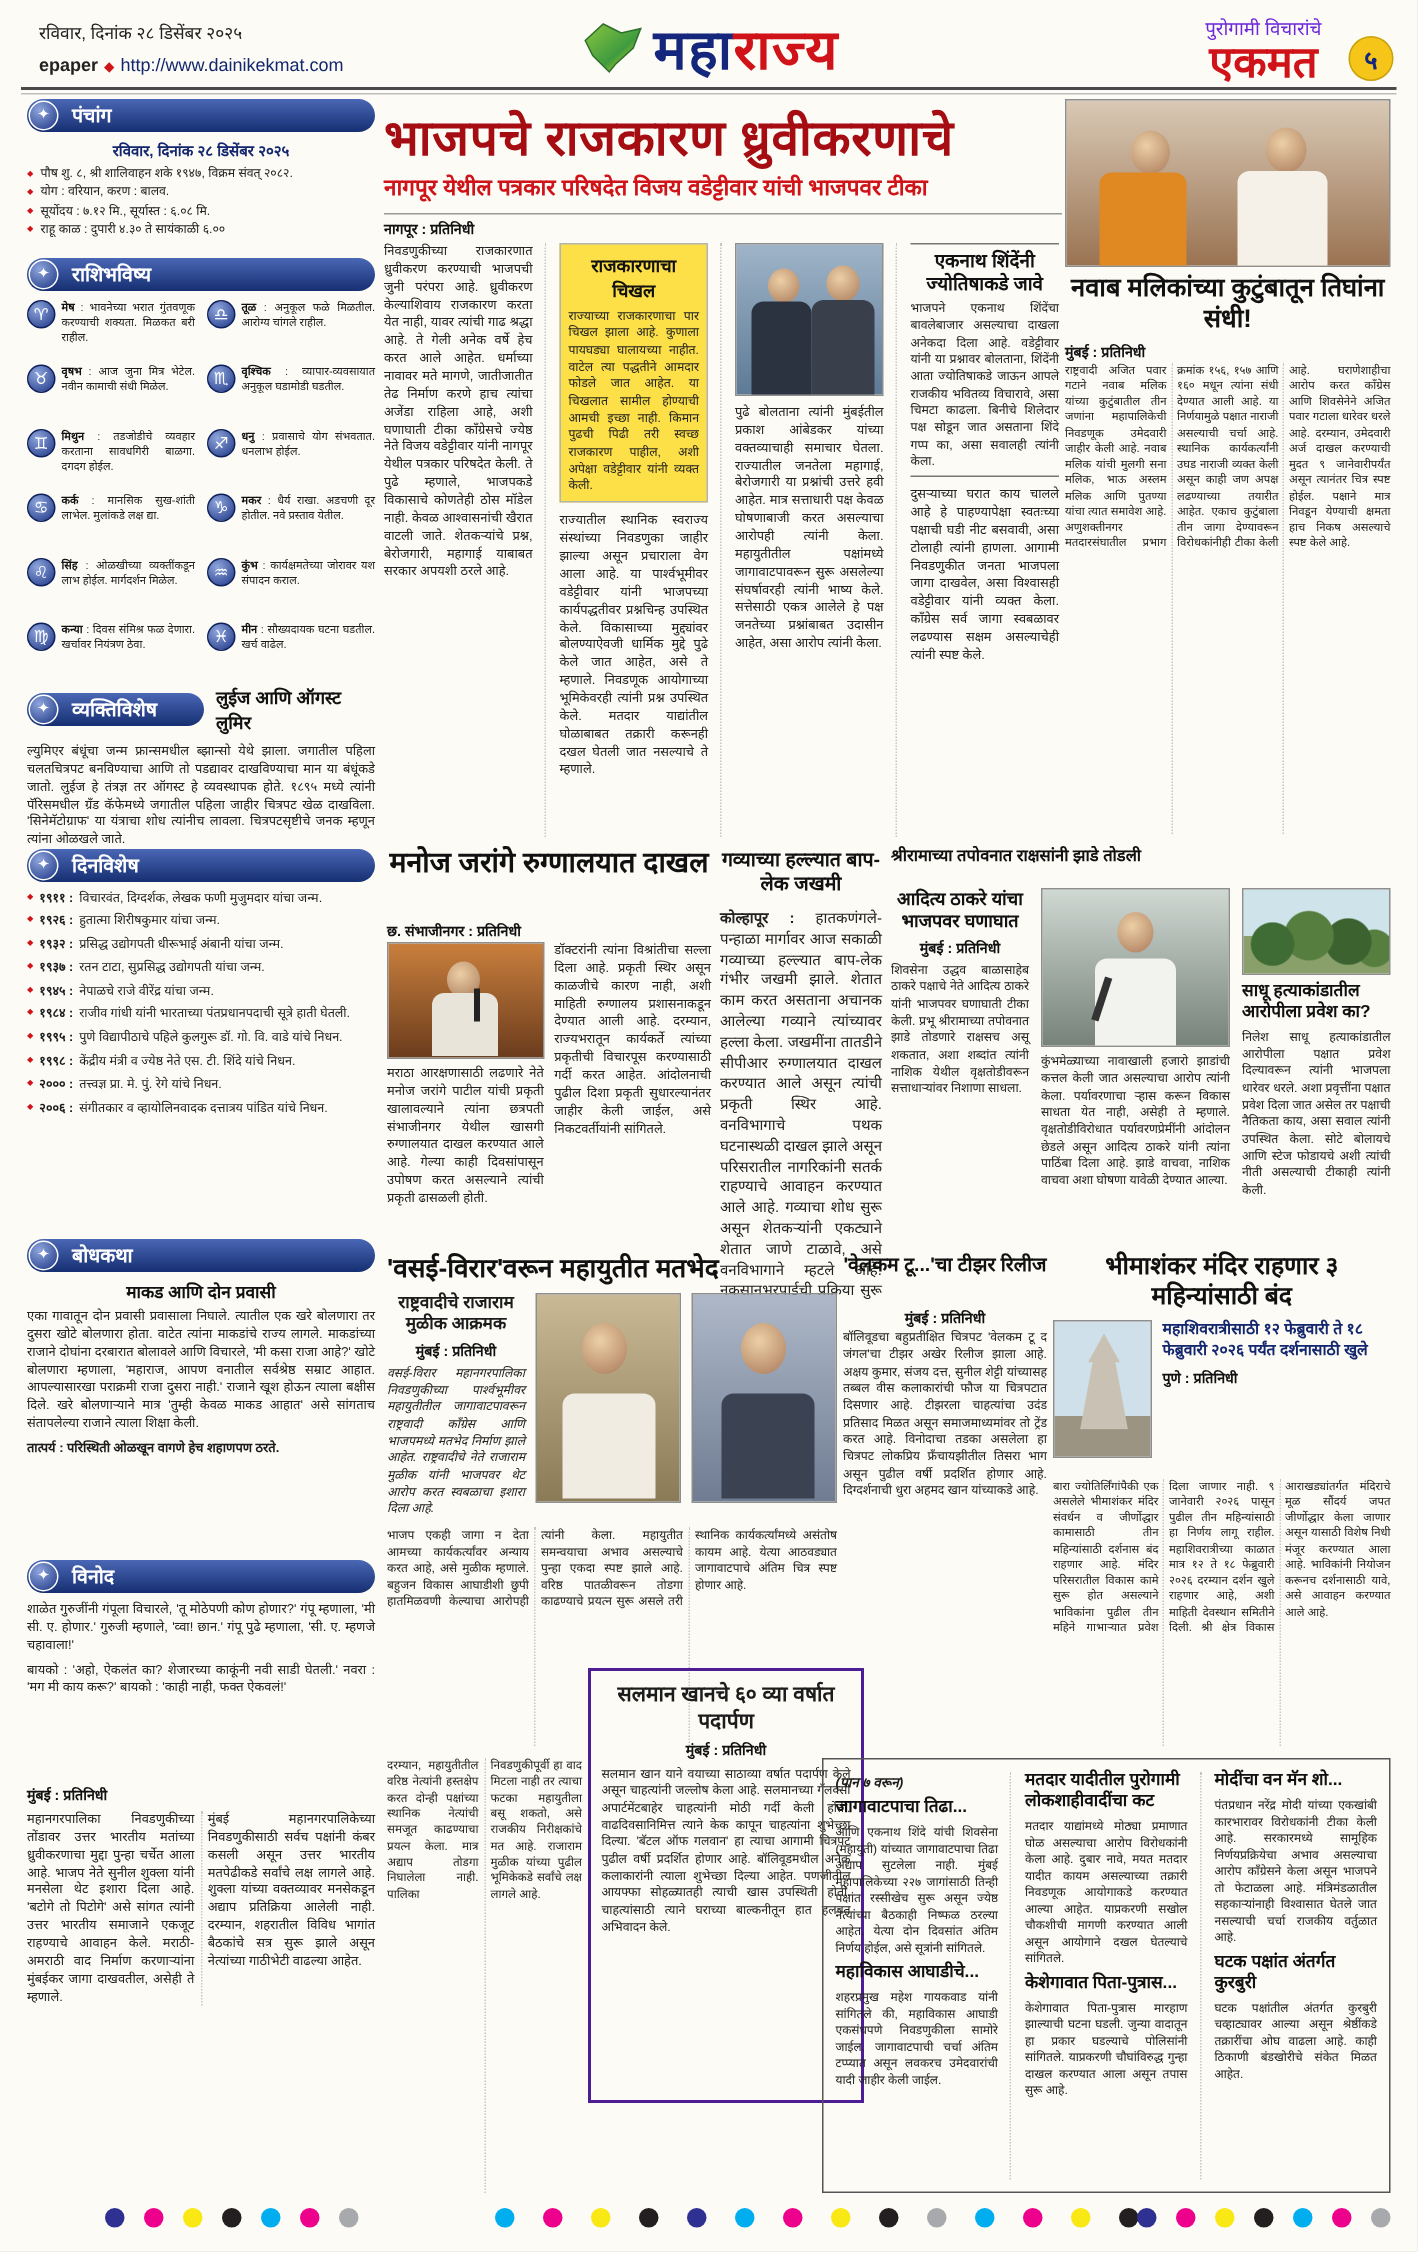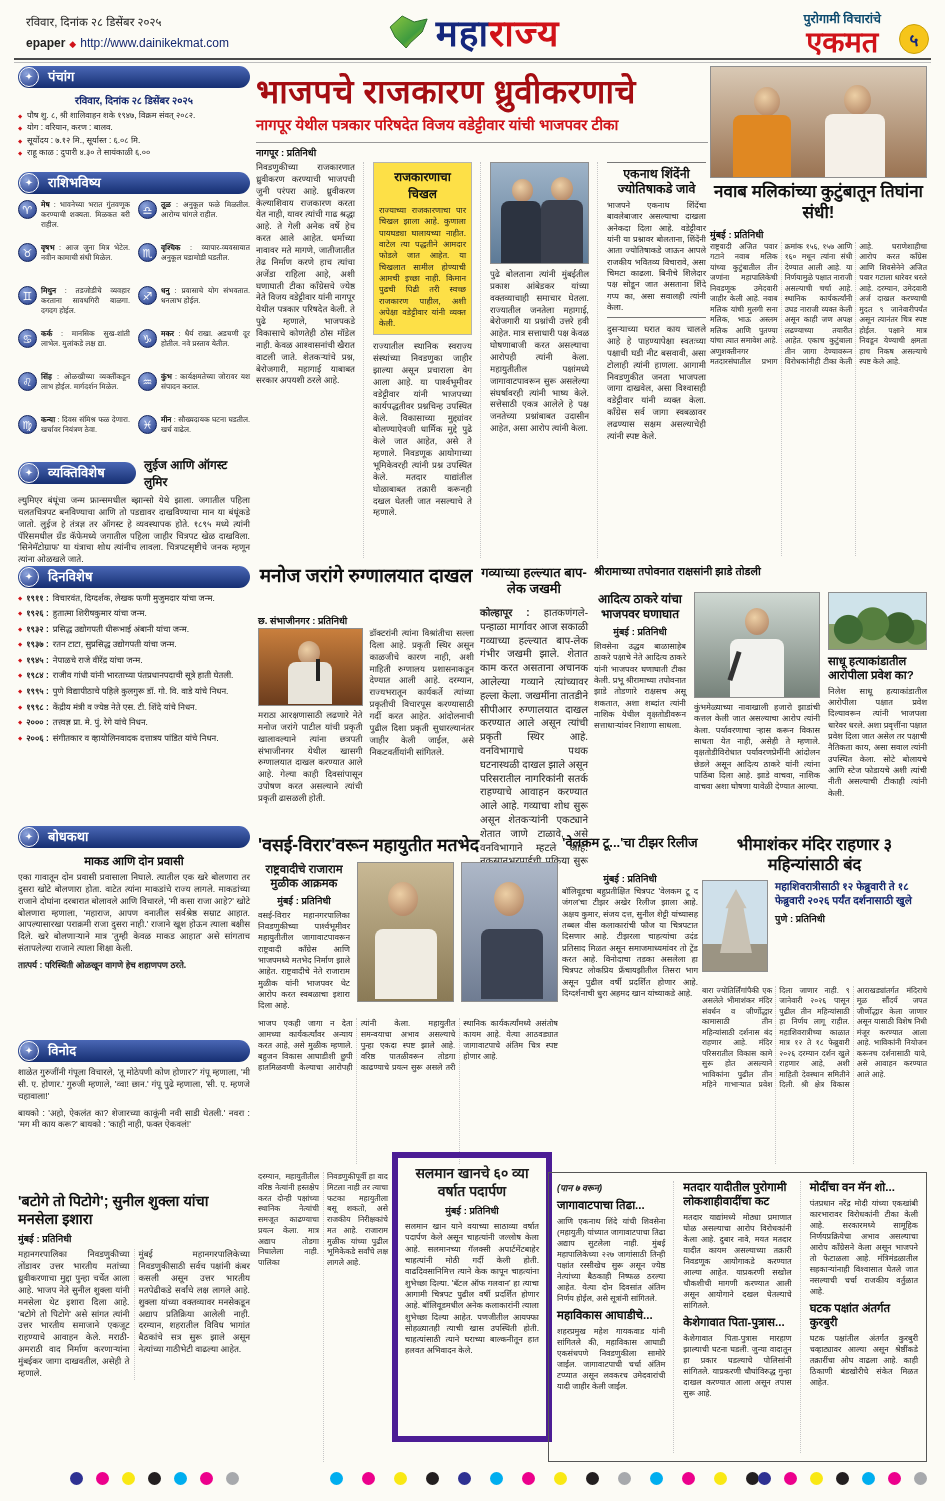--- a/index.html
+++ b/index.html
@@ -15,21 +15,21 @@
   .epaper-line { left:26px; top:36px; font-size:12px; color:#222; }
   .epaper-line b { font-weight:bold; }
   .epaper-line .dia { color:#d01319; font-size:9px; margin:0 4px; }
   .epaper-line .url { color:#14276f; text-decoration:none; }
   .masthead { left:50%; top:6px; transform:translateX(-50%); display:flex; align-items:center; gap:6px; }
   .masthead .map { width:44px; height:38px; }
   .masthead .word { font-size:37px; font-weight:bold; letter-spacing:1px; }
   .mh-maha { color:#15277c; }
   .mh-rajya { color:#d01319; }
   .brand-box { right:64px; top:10px; text-align:center; }
-  .brand-tagline { font-size:12.5px; font-weight:bold; color:#0c4a6e; }
+  .brand-tagline { font-size:12.5px; font-weight:normal; color:#6d28d9; }
   .brand-name { font-size:29px; font-weight:bold; color:#d01319; line-height:1.05; }
   .page-badge { right:16px; top:24px; width:30px; height:30px; border-radius:50%;
     background:#f6c51a; color:#15277c; font-size:17px; font-weight:bold;
     display:flex; align-items:center; justify-content:center; border:1px solid #caa10a; }
   .head-rule { left:14px; right:14px; top:58px; height:0; border-top:2px solid #4a4a4a; border-bottom:1px solid #bdbdbd; padding-top:2px; }
   
   .sec { position:absolute; left:18px; width:232px; }
   .sec-head { position:relative; height:22px; border-radius:12px; padding-left:30px;
     background:linear-gradient(180deg,#4a67b5,#162f72); color:#fff;
     font-size:13px; font-weight:bold; line-height:22px; }
@@ -116,21 +116,21 @@
     background:linear-gradient(180deg,#cfe0ea 0 70%, #9b9483 70% 100%); overflow:hidden; }
   .temple-photo .tower { position:absolute; left:14px; bottom:18px; width:38px; height:64px; background:#c9c2b4;
     clip-path:polygon(50% 0, 78% 30%, 70% 30%, 92% 100%, 8% 100%, 30% 30%, 22% 30%); }
   .bhi-sub { font-size:10.5px; font-weight:bold; color:#14276f; line-height:1.3; }
   .bhi-by { margin-top:5px; }
   .bhi-body { left:702px; top:986px; width:225px; height:178px; column-count:3; column-gap:7px;
     column-rule:1px dotted #c6c6c6; font-size:7.6px; }
   
   .colA { left:258px; top:1172px; width:130px; height:290px; column-count:2; column-gap:8px;
     column-rule:1px dotted #c6c6c6; font-size:7.8px; }
-  .salman-box { left:392px; top:1152px; width:160px; height:290px; border:6px solid #4c1d95; padding:7px; }
+  .salman-box { left:392px; top:1112px; width:184px; height:290px; border:2px solid #4c1d95; padding:7px; }
   .salman-title { font-size:14px; font-weight:bold; text-align:center; line-height:1.25; }
   .salman-by { text-align:center; margin:4px 0; }
   .cont-box { left:548px; top:1172px; width:379px; height:290px; border:1.5px solid #555; padding:8px;
     display:flex; gap:9px; }
   .cont-col { flex:1; border-right:1px dotted #c6c6c6; padding-right:8px; }
   .cont-col:last-child { border-right:none; padding-right:0; }
   .cont-label { font-size:9px; font-weight:bold; font-style:italic; margin-bottom:3px; }
   .cont-title { font-size:11.5px; font-weight:bold; color:#111; line-height:1.2; margin:5px 0 3px; }
   .cont-body { font-size:8px; line-height:1.38; text-align:justify; color:#222; }
   
@@ -320,21 +320,20 @@
     <div class="moral">तात्पर्य : परिस्थिती ओळखून वागणे हेच शहाणपण ठरते.</div>
   </div>
 
   <div class="sec" style="top:1040px;">
     <div class="sec-head"><span class="ic">✦</span><span>विनोद</span></div>
     <div class="body-txt" style="margin-top:5px;">शाळेत गुरुजींनी गंपूला विचारले, 'तू मोठेपणी कोण होणार?' गंपू म्हणाला, 'मी सी. ए. होणार.' गुरुजी म्हणाले, 'व्वा! छान.' गंपू पुढे म्हणाला, 'सी. ए. म्हणजे चहावाला!'</div>
     <div class="body-txt" style="margin-top:5px;">बायको : 'अहो, ऐकलंत का? शेजारच्या काकूंनी नवी साडी घेतली.' नवरा : 'मग मी काय करू?' बायको : 'काही नाही, फक्त ऐकवलं!'</div>
   </div>
 
   <div class="sec" style="top:1186px;">
-    <div class="bat-hl">'बटोगे तो पिटोगे'; सुनील शुक्ला यांचा मनसेला इशारा</div>
     <div class="byline bat-by">मुंबई : प्रतिनिधी</div>
     <div class="bat-cols">
       <div class="body-txt">महानगरपालिका निवडणुकीच्या तोंडावर उत्तर भारतीय मतांच्या ध्रुवीकरणाचा मुद्दा पुन्हा चर्चेत आला आहे. भाजप नेते सुनील शुक्ला यांनी मनसेला थेट इशारा दिला आहे. 'बटोगे तो पिटोगे' असे सांगत त्यांनी उत्तर भारतीय समाजाने एकजूट राहण्याचे आवाहन केले. मराठी-अमराठी वाद निर्माण करणाऱ्यांना मुंबईकर जागा दाखवतील, असेही ते म्हणाले.</div>
       <div class="body-txt" style="margin-top:4px;">मुंबई महानगरपालिकेच्या निवडणुकीसाठी सर्वच पक्षांनी कंबर कसली असून उत्तर भारतीय मतपेढीकडे सर्वांचे लक्ष लागले आहे. शुक्ला यांच्या वक्तव्यावर मनसेकडून अद्याप प्रतिक्रिया आलेली नाही. दरम्यान, शहरातील विविध भागांत बैठकांचे सत्र सुरू झाले असून नेत्यांच्या गाठीभेटी वाढल्या आहेत.</div>
     </div>
   </div>
 
   <div class="abs lead-hl">भाजपचे राजकारण ध्रुवीकरणाचे</div>
   <div class="abs lead-sub">नागपूर येथील पत्रकार परिषदेत विजय वडेट्टीवार यांची भाजपवर टीका</div>
   <div class="abs byline lead-by">नागपूर : प्रतिनिधी</div>
@@ -418,21 +417,21 @@
       <div class="sadhu-hl">साधू हत्याकांडातील आरोपीला प्रवेश का?</div>
       <div class="body-txt" style="font-size:8.2px;">निलेश साधू हत्याकांडातील आरोपीला पक्षात प्रवेश दिल्यावरून त्यांनी भाजपला धारेवर धरले. अशा प्रवृत्तींना पक्षात प्रवेश दिला जात असेल तर पक्षाची नैतिकता काय, असा सवाल त्यांनी उपस्थित केला. सोटे बोलायचे आणि स्टेज फोडायचे अशी त्यांची नीती असल्याची टीकाही त्यांनी केली.</div>
     </div>
   </div>
 
   <div class="abs hl vas-hl">'वसई-विरार'वरून महायुतीत मतभेद</div>
   <div class="abs vas-row">
     <div style="flex:0 0 92px;">
       <div class="vas-kicker">राष्ट्रवादीचे राजाराम मुळीक आक्रमक</div>
       <div class="byline" style="text-align:center;margin-bottom:3px;">मुंबई : प्रतिनिधी</div>
-      <div class="body-txt" style="font-size:8.2px;">वसई-विरार महानगरपालिका निवडणुकीच्या पार्श्वभूमीवर महायुतीतील जागावाटपावरून राष्ट्रवादी काँग्रेस आणि भाजपमध्ये मतभेद निर्माण झाले आहेत. राष्ट्रवादीचे नेते राजाराम मुळीक यांनी भाजपवर थेट आरोप करत स्वबळाचा इशारा दिला आहे.</div>
+      <div class="body-txt" style="font-size:8.2px;font-style:italic;">वसई-विरार महानगरपालिका निवडणुकीच्या पार्श्वभूमीवर महायुतीतील जागावाटपावरून राष्ट्रवादी काँग्रेस आणि भाजपमध्ये मतभेद निर्माण झाले आहेत. राष्ट्रवादीचे नेते राजाराम मुळीक यांनी भाजपवर थेट आरोप करत स्वबळाचा इशारा दिला आहे.</div>
     </div>
     <div class="photo vas-photo" style="background:linear-gradient(180deg,#c9b995,#8a7a56);">
       <div class="ph-face" style="left:32%;top:14%;width:30px;height:34px;"></div>
       <div class="ph-torso" style="left:18%;top:48%;width:62px;height:70px;background:#f0ece2;"></div>
     </div>
     <div class="photo vas-photo" style="background:linear-gradient(180deg,#aeb8c8,#6f7c92);">
       <div class="ph-face" style="left:34%;top:14%;width:30px;height:34px;"></div>
       <div class="ph-torso" style="left:20%;top:48%;width:62px;height:70px;background:#3b4252;"></div>
     </div>
   </div>

